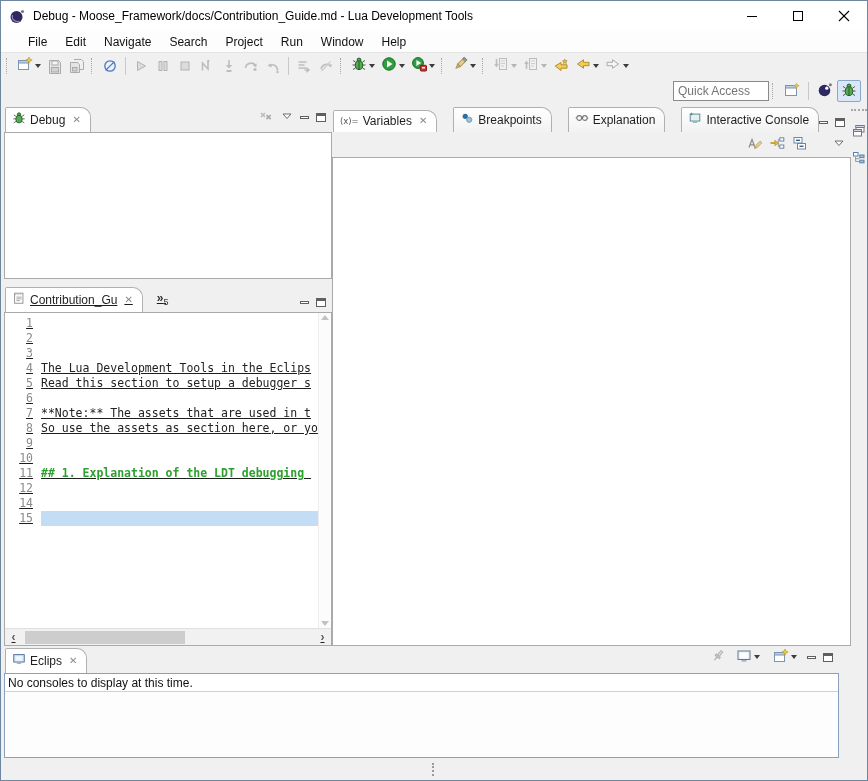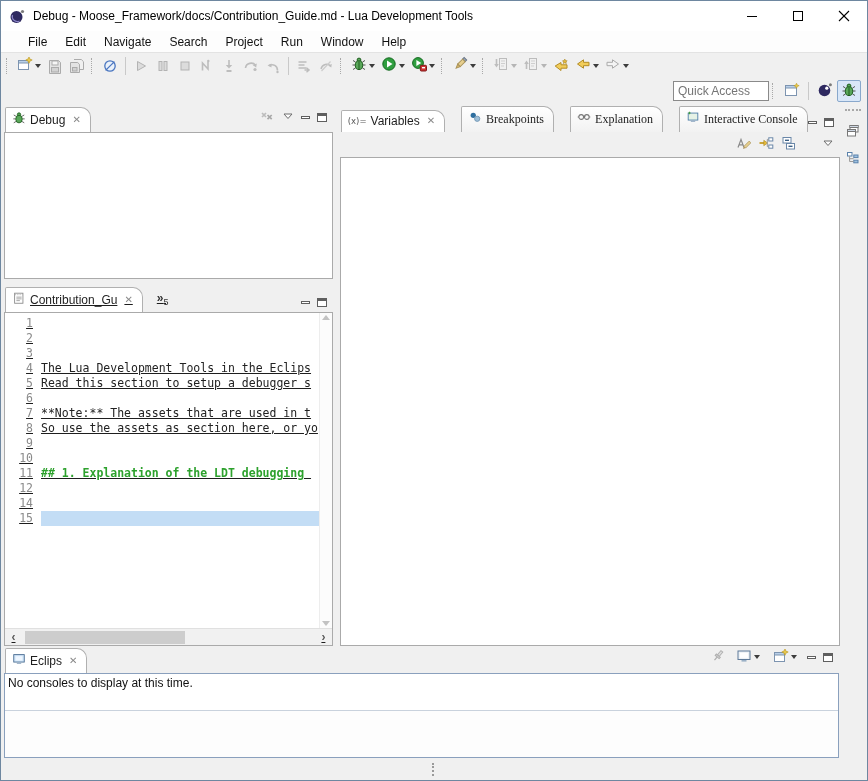--- a/index.html
+++ b/index.html
@@ -39,21 +39,21 @@
   .main { flex:0 0 542px; display:flex; padding:3px 0 0 3px; }
   .leftcol { width:337px; display:flex; flex-direction:column; }
   .hsash { width:7px; }
   .rightcol { flex:1; display:flex; flex-direction:column; }
   .trim { width:28px; display:flex; flex-direction:column; align-items:center; padding-top:2px; gap:8px; }
   .trim .handle { width:16px; height:4px; border-top:2px dotted #a8a8a8; margin-bottom:2px; }
 
   .tabrow { height:25px; display:flex; align-items:flex-end; padding-left:1px; flex:0 0 25px; position:relative; }
   .tab { display:flex; align-items:center; gap:4px; padding:3px 9px 4px 6px; border:1px solid #b0b0b0; border-bottom:none; border-radius:2px 10px 0 0; background:linear-gradient(#ffffff,#f2f2f2); position:relative; white-space:nowrap; }
   .tab.active { background:#fff; z-index:2; }
-  .tab + .tab { margin-left:16px;font-family:Liberation Serif, serif; }
+  .tab + .tab { margin-left:16px; }
   .tab .close { color:#8a8a8a; font-size:10px; margin-left:3px; line-height:10px; }
   .rowicons { margin-left:auto; display:flex; align-items:center; gap:7px; padding:0 6px 5px 0; }
   .vminmax { display:flex; align-items:center; gap:7px; }
   .mini-bar { width:9px; height:3px; border:1px solid #5f5f5f; background:#fff; display:block; }
   .mini-box { width:10px; height:9px; border:1px solid #5f5f5f; background:#fff; display:block; position:relative; }
   .mini-box::after { content:""; position:absolute; left:0; top:0; right:0; height:2px; background:#5f5f5f; }
 
   .panel-body { border:1px solid #aaa; background:#fff; }
   .debug-panel { display:flex; flex-direction:column; height:172px; }
   .debug-panel .panel-body { flex:1; }
@@ -75,21 +75,21 @@
   .hscroll .harr { width:17px; text-align:center; color:#5a5a5a; font-size:12px; font-weight:bold; }
   .hscroll .thumb { position:absolute; left:20px; width:160px; height:13px; background:#cdcdcd; }
   .hscroll .harr.right { margin-left:auto; }
 
   .viewbar { height:25px; flex:0 0 25px; display:flex; align-items:center; justify-content:flex-end; gap:7px; padding-right:6px; }
   .rightcol .panel-body { flex:1; }
 
   
   .console { flex:0 0 112px; display:flex; flex-direction:column; padding:2px 28px 0 3px; }
   .console-body { flex:1; border:1px solid #8aa0bd; background:#fdfdfd; display:flex; flex-direction:column; }
-  .console-msg { background:#fff; border-bottom:1px solid #c9d2dd; height:37px; line-height:18px; padding-left:3px; color:#111; }
+  .console-msg { background:#fff; border-bottom:1px solid #c9d2dd; height:18px; line-height:18px; padding-left:3px; color:#111; }
   .console-rest { flex:1; }
 
   
   .statusbar { flex:1; display:flex; align-items:center; justify-content:center; }
   .statgrip { width:4px; height:13px; border-left:2px dotted #9a9a9a; }
 
   .tab-icon-xeq { font-size:8.5px; color:#555; font-family:"DejaVu Sans",sans-serif; }
   .chev { font-weight:bold; font-size:12px; color:#333; }
   .chev-count { font-size:9px; color:#333; vertical-align:sub; }
 </style>

